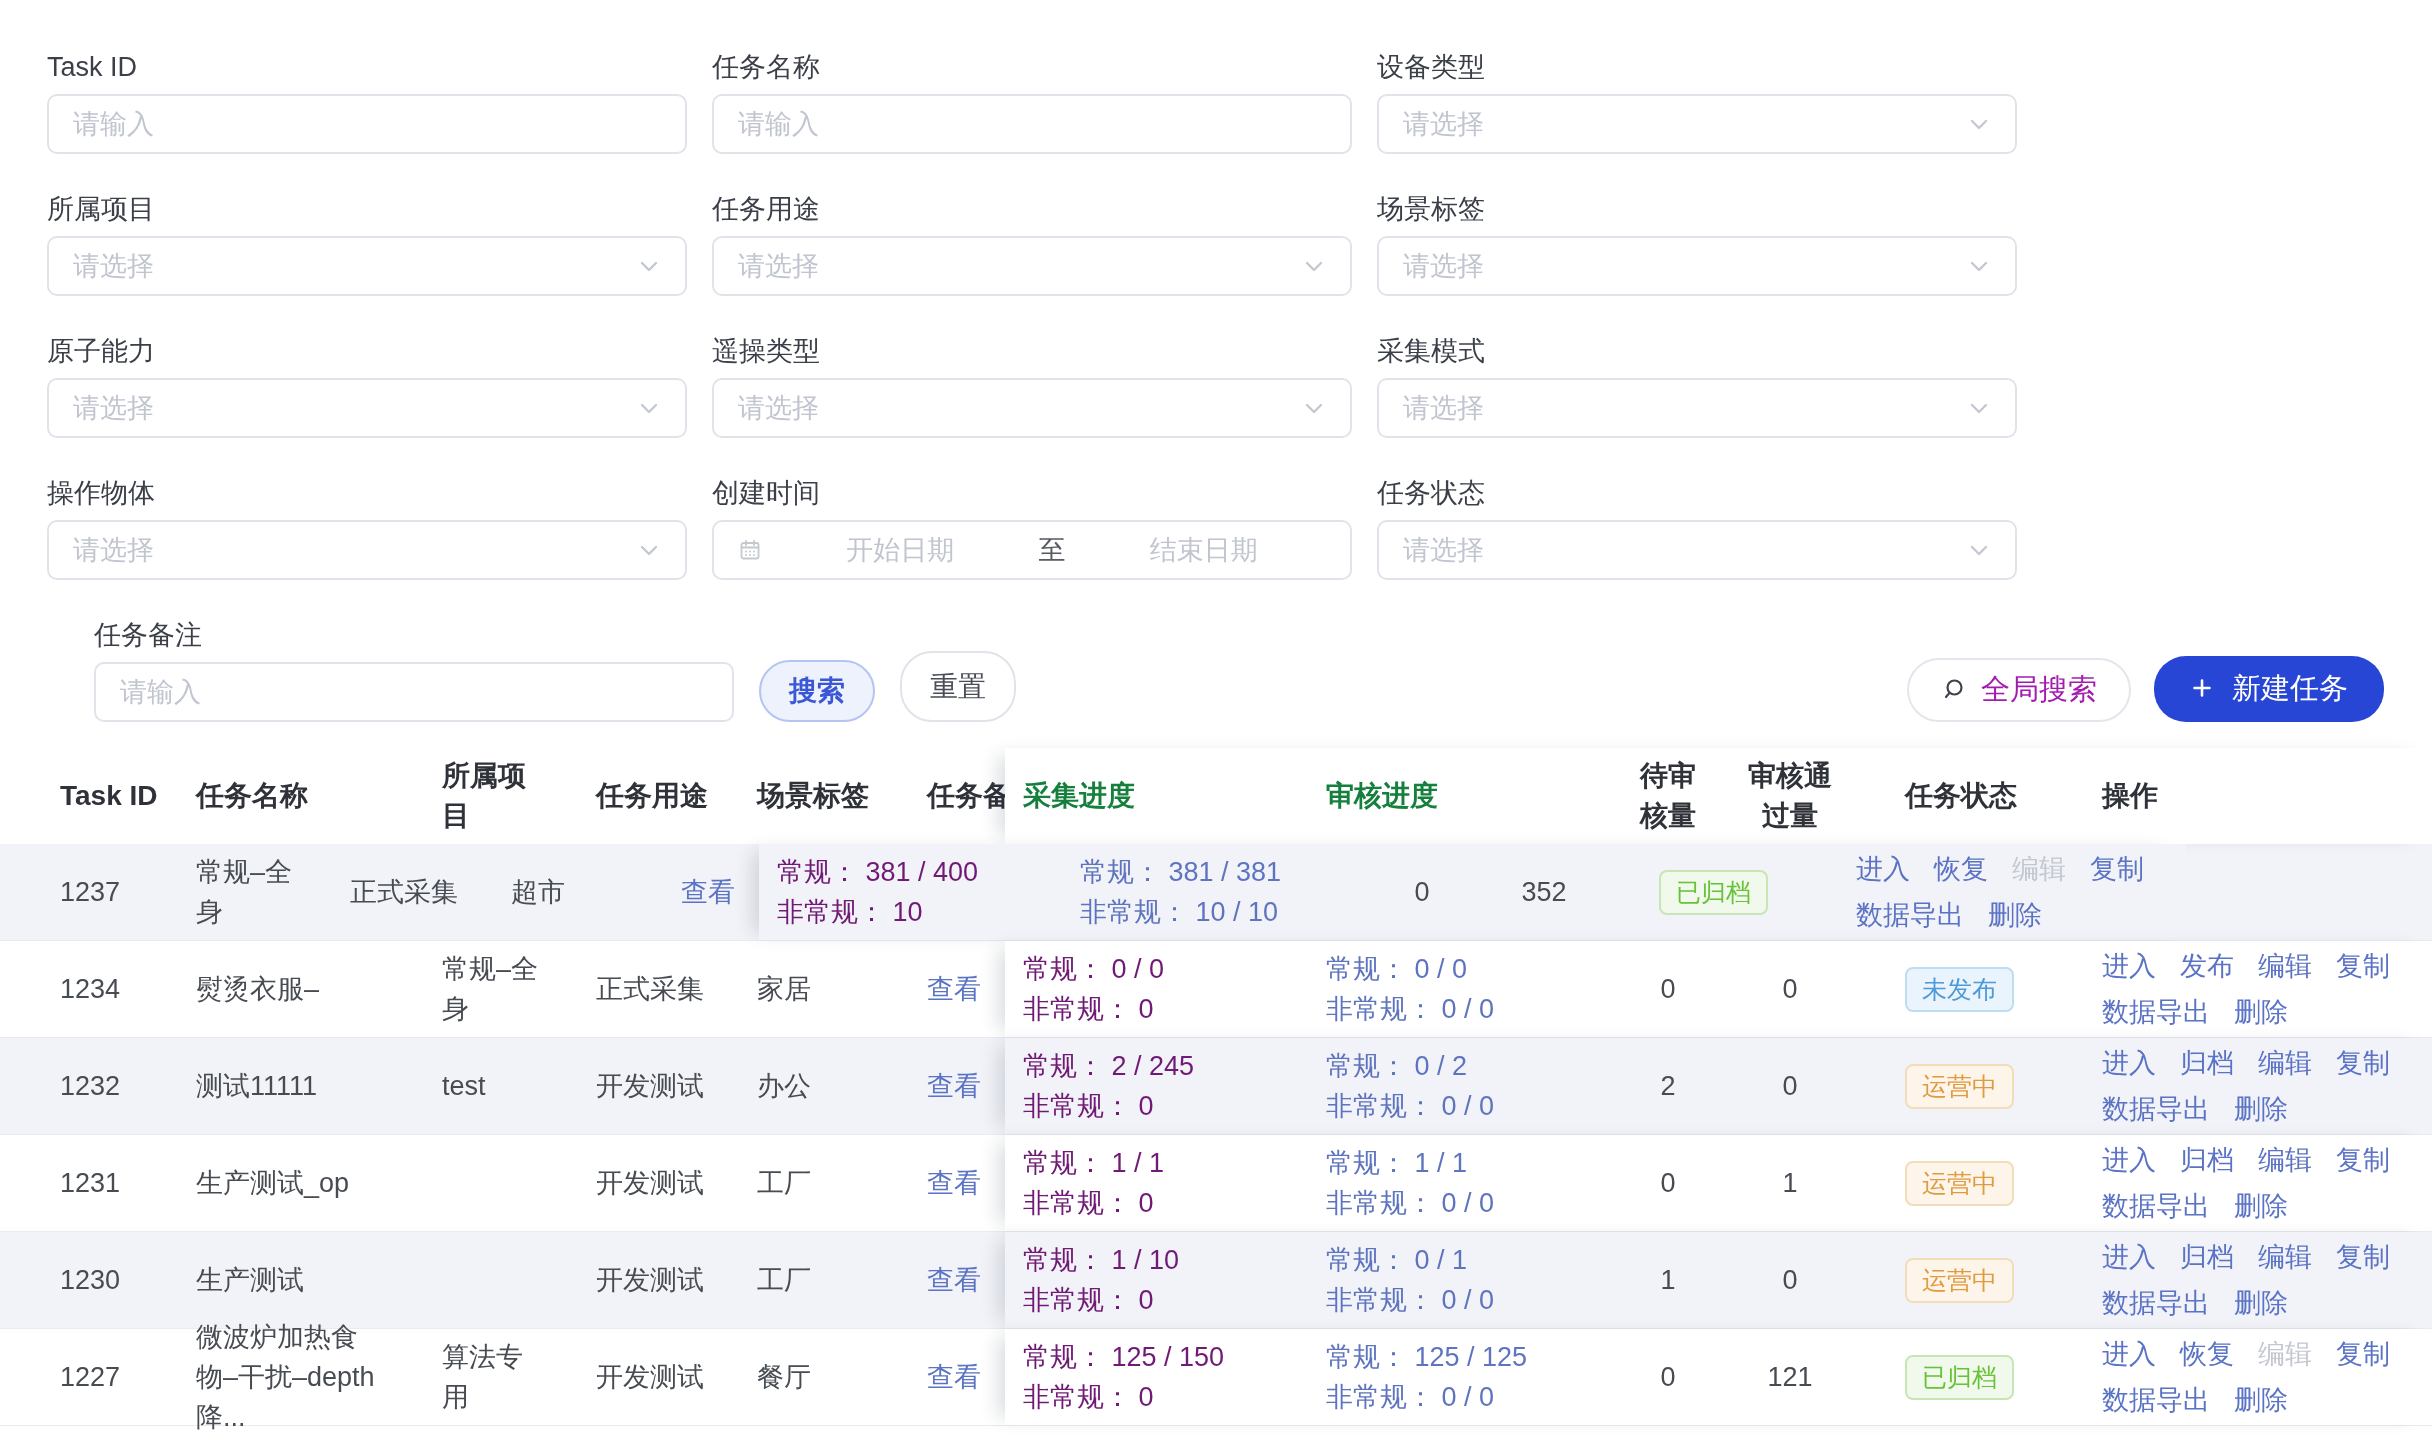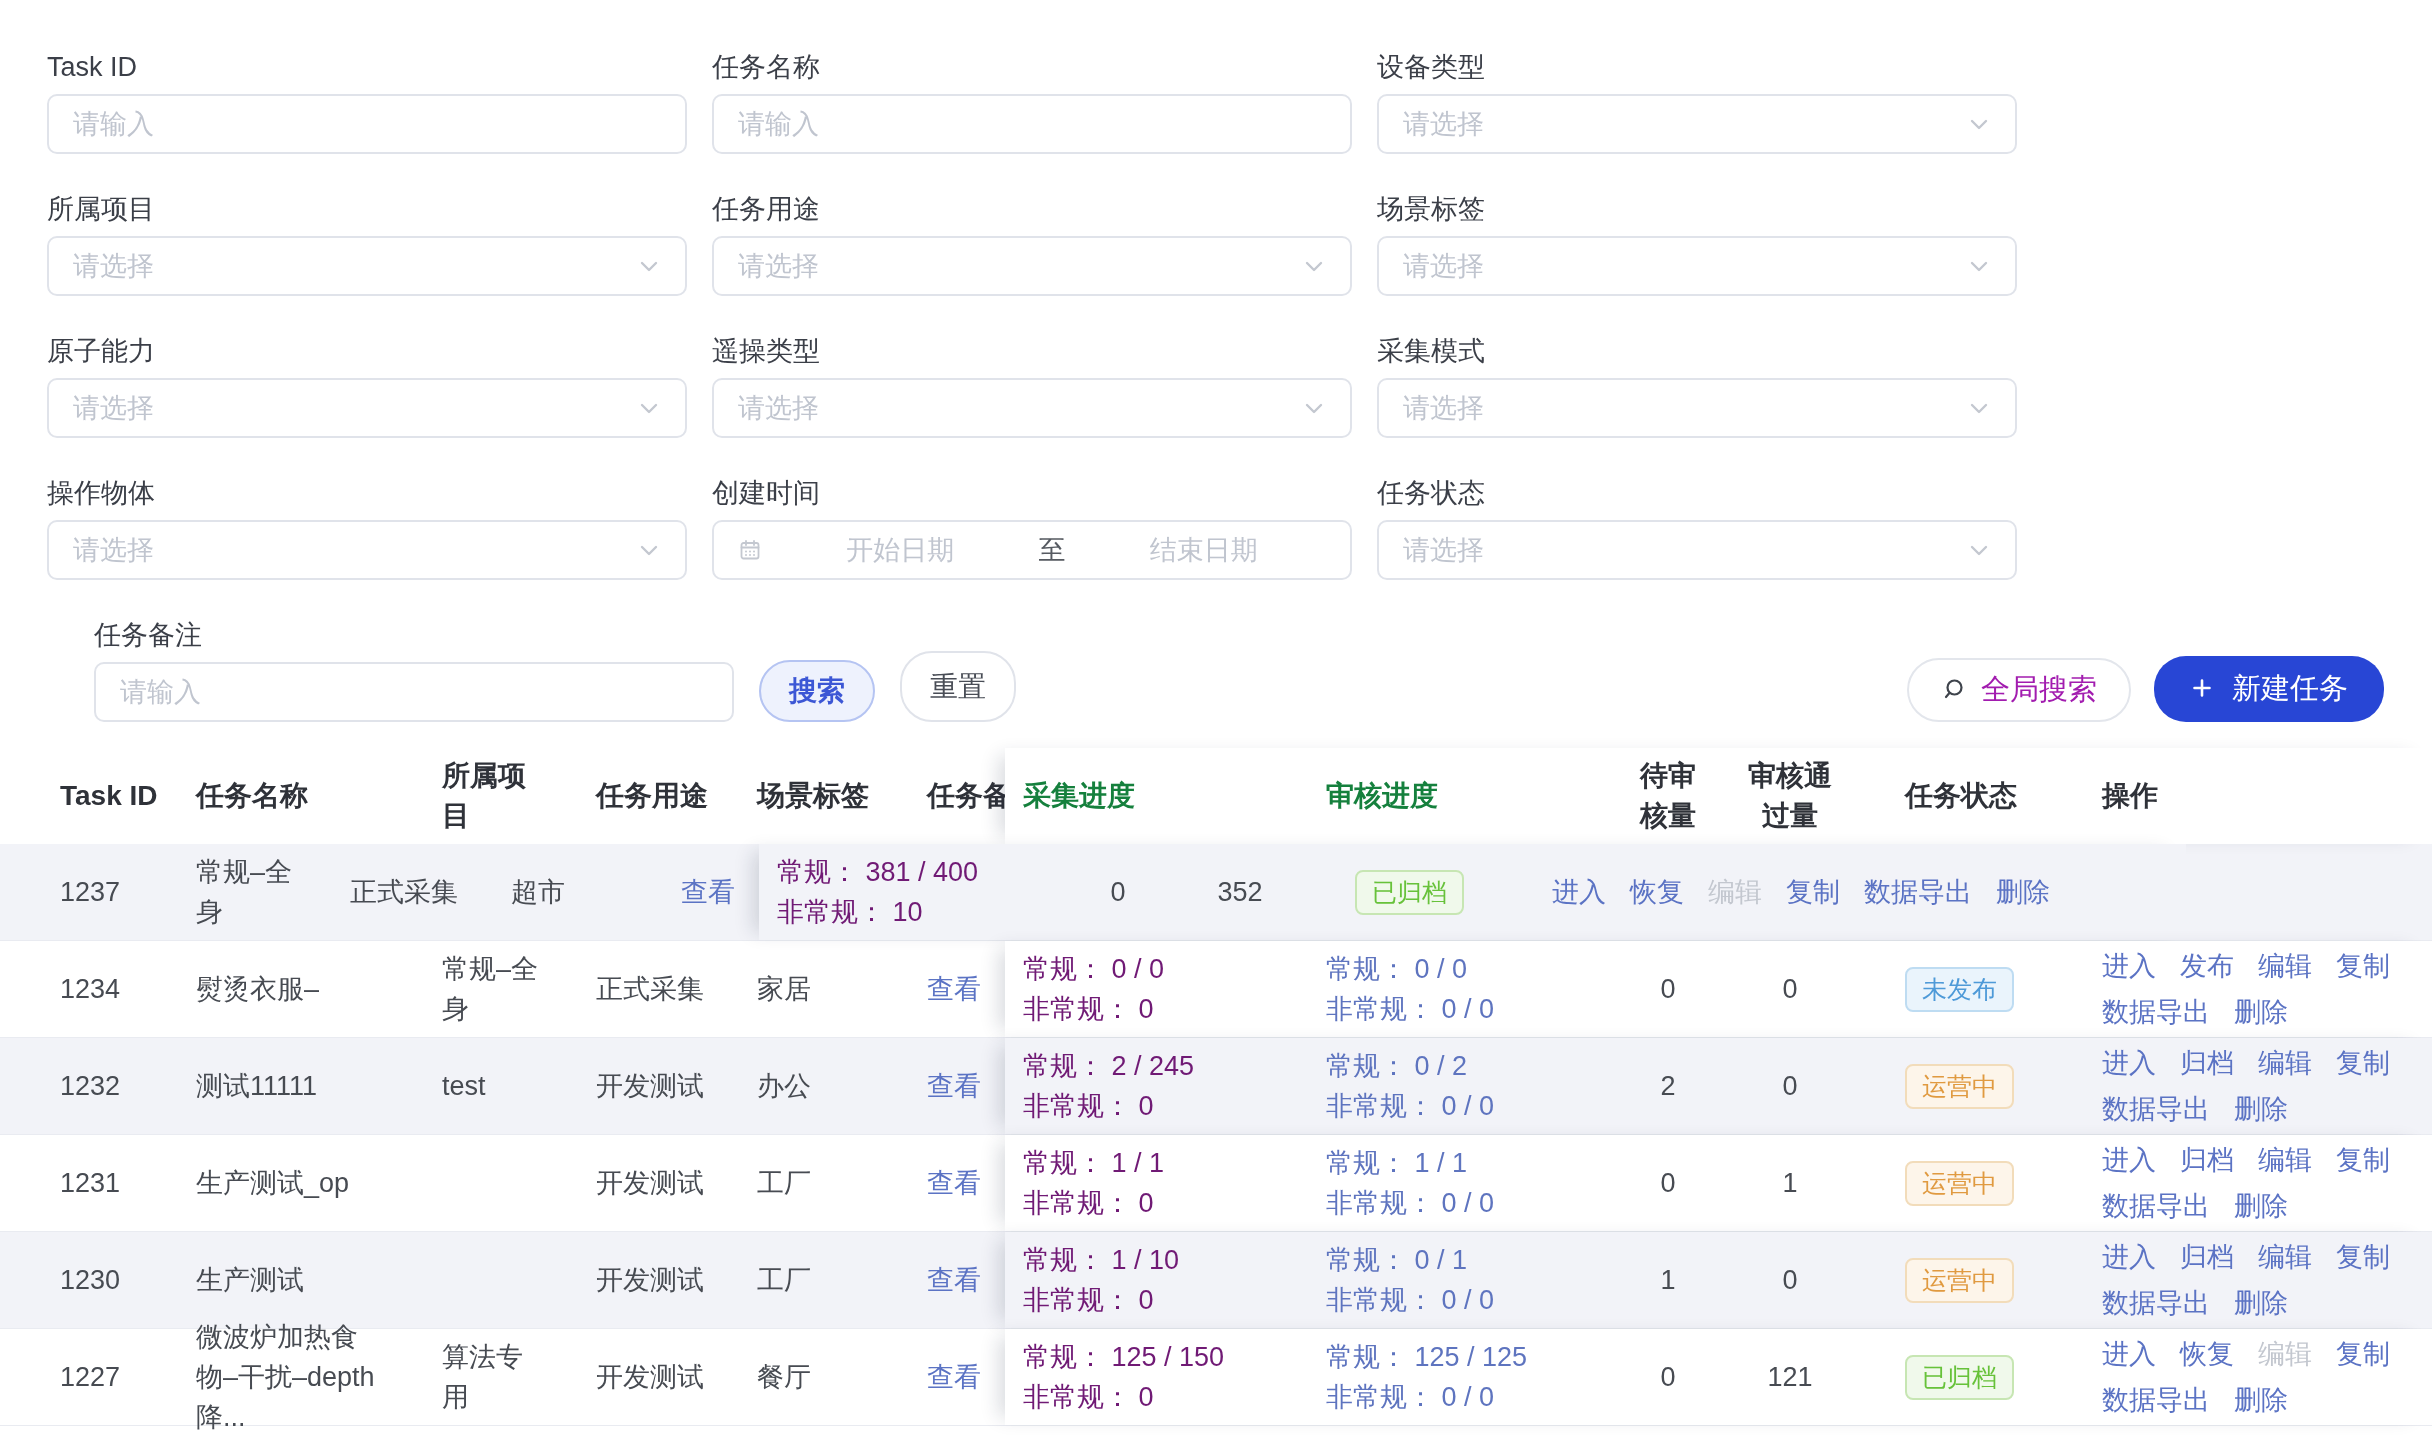--- a/index.html
+++ b/index.html
@@ -252,20 +252,24 @@
     <div class="cell c-id">1237</div>
     <div class="cell c-proj">常规–全身</div>
     <div class="cell c-purp">正式采集</div>
     <div class="cell c-scene">超市</div>
     <div class="cell c-remark"><a class="link">查看</a></div>
     <div class="rpanel">
       <div class="cell c-collect">
               <div>常规： 381 / 400</div>
               <div>非常规： 10</div>
             </div>
+      <div class="cell c-review">
+              <div>常规： 381 / 381</div>
+              <div>非常规： 10 / 10</div>
+            </div>
       <div class="cell c-pending">0</div>
       <div class="cell c-passed">352</div>
       <div class="cell c-status"><span class="badge" style="color: rgb(103, 194, 58); background: rgb(240, 249, 235); border-color: rgb(199, 230, 179);">已归档</span></div>
       <div class="cell c-actions">
               <a class="alink">进入</a>
               <a class="alink">恢复</a>
               <a class="alink disabled">编辑</a>
               <a class="alink">复制</a>
               <a class="alink">数据导出</a>
               <a class="alink">删除</a>

